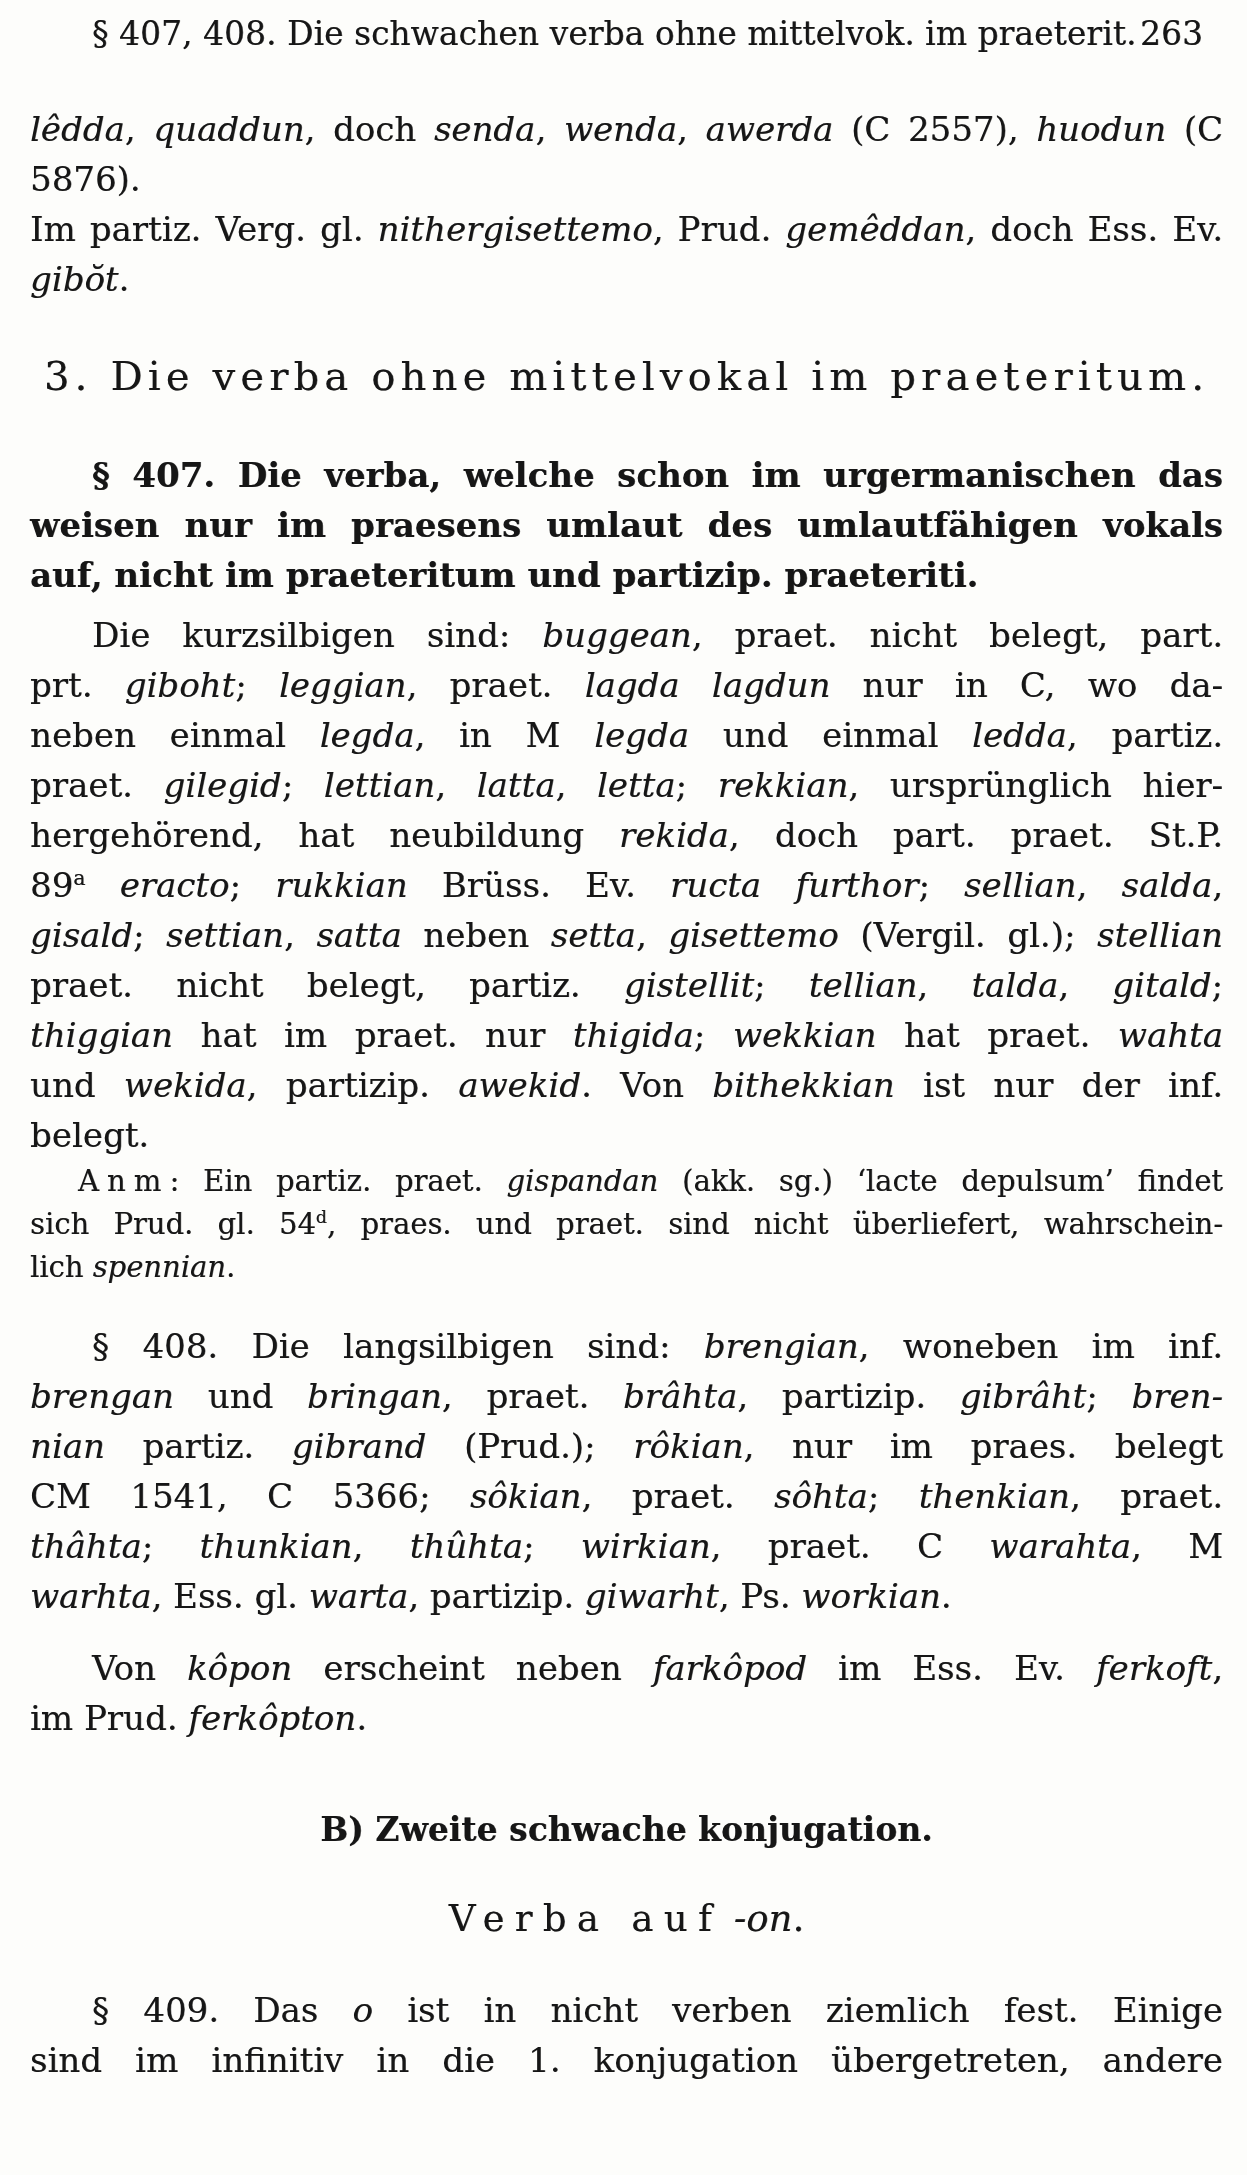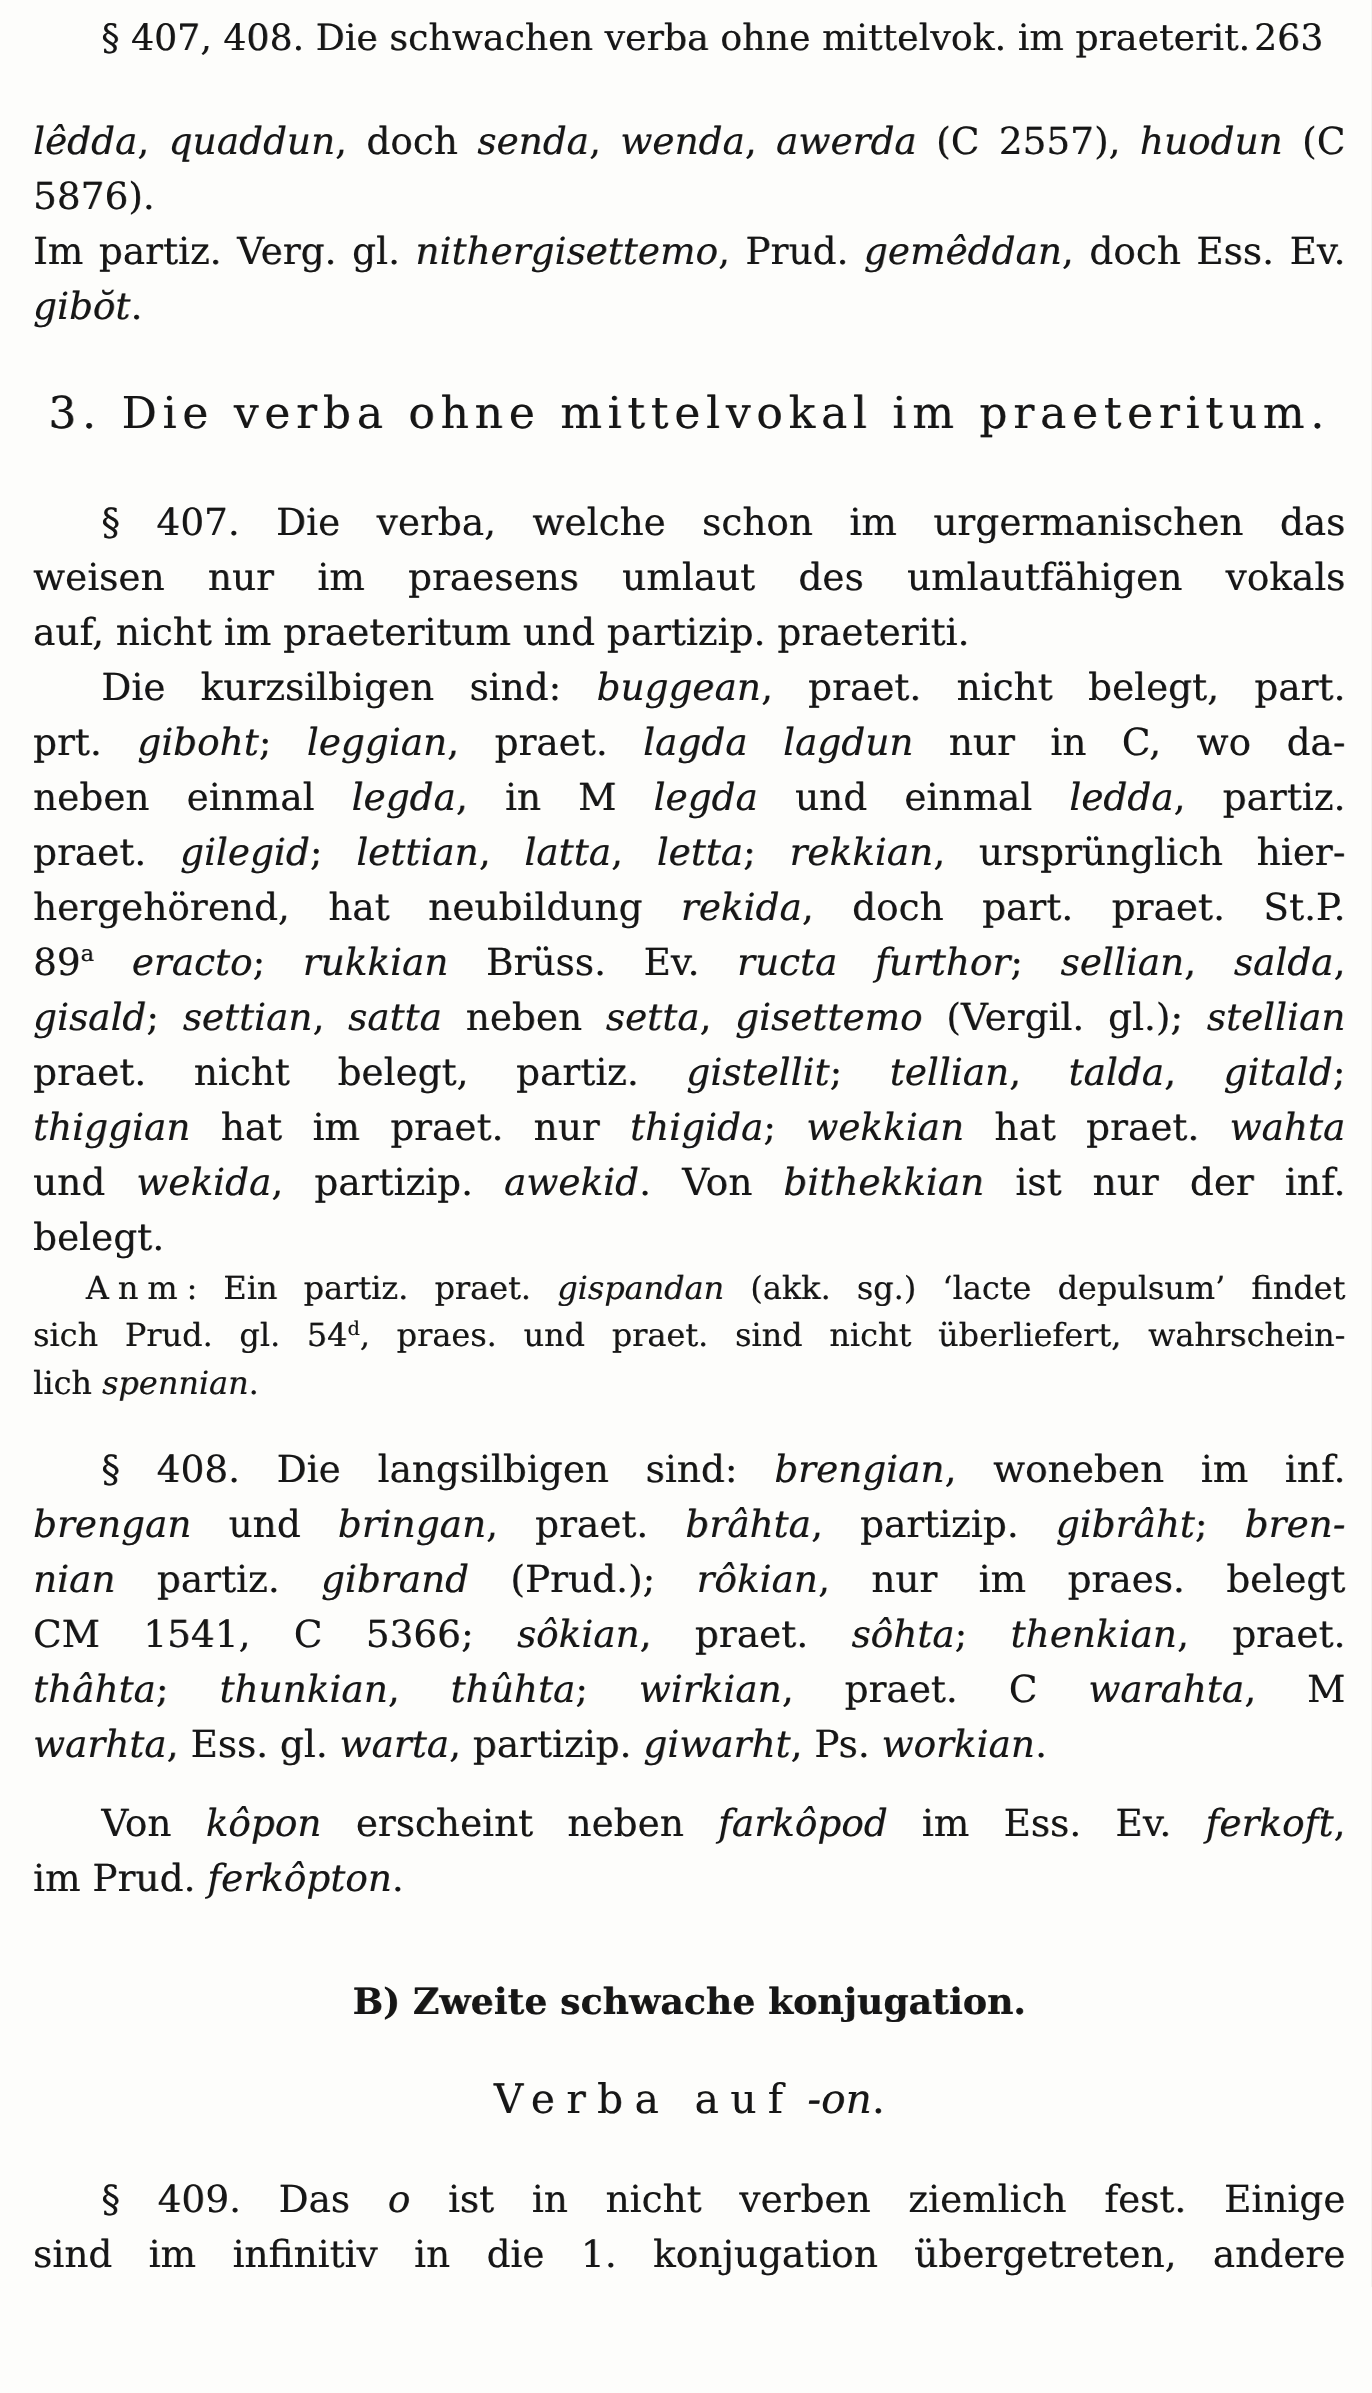--- a/index.html
+++ b/index.html
@@ -38,24 +38,24 @@
   .sp { letter-spacing: 0.28em; }
   i { font-style: italic; }
 
   
   [data-name="para-continuation"] { margin-top: 50px; font-size: 34px; }
   [data-name="para-continuation"] .line { line-height: 50px; }
 
   [data-name="section-heading-3"] { margin-top: 46px; font-size: 40px; letter-spacing: 0.13em; }
   [data-name="section-heading-3"] .line { line-height: 52px; }
 
-  [data-name="para-407"] { margin-top: 48px; font-size: 34px; }
+  [data-name="para-407"] { margin-top: 48px; font-size: 34px; font-weight: bold; }
   [data-name="para-407"] .line { line-height: 50px; }
 
-  [data-name="para-kurzsilbigen"] { font-size: 34px; }
+  [data-name="para-kurzsilbigen"] { margin-top: 10px; font-size: 34px; }
   [data-name="para-kurzsilbigen"] .line { line-height: 50px; }
 
   [data-name="footnote-anm"] { font-size: 29px; }
   [data-name="footnote-anm"] .line { line-height: 43px; }
   [data-name="footnote-anm"] .line.ind { text-indent: 48px; }
 
   [data-name="para-408"] { margin-top: 32px; font-size: 34px; }
   [data-name="para-408"] .line { line-height: 50px; }
 
   [data-name="para-kopon"] { margin-top: 22px; font-size: 34px; }

